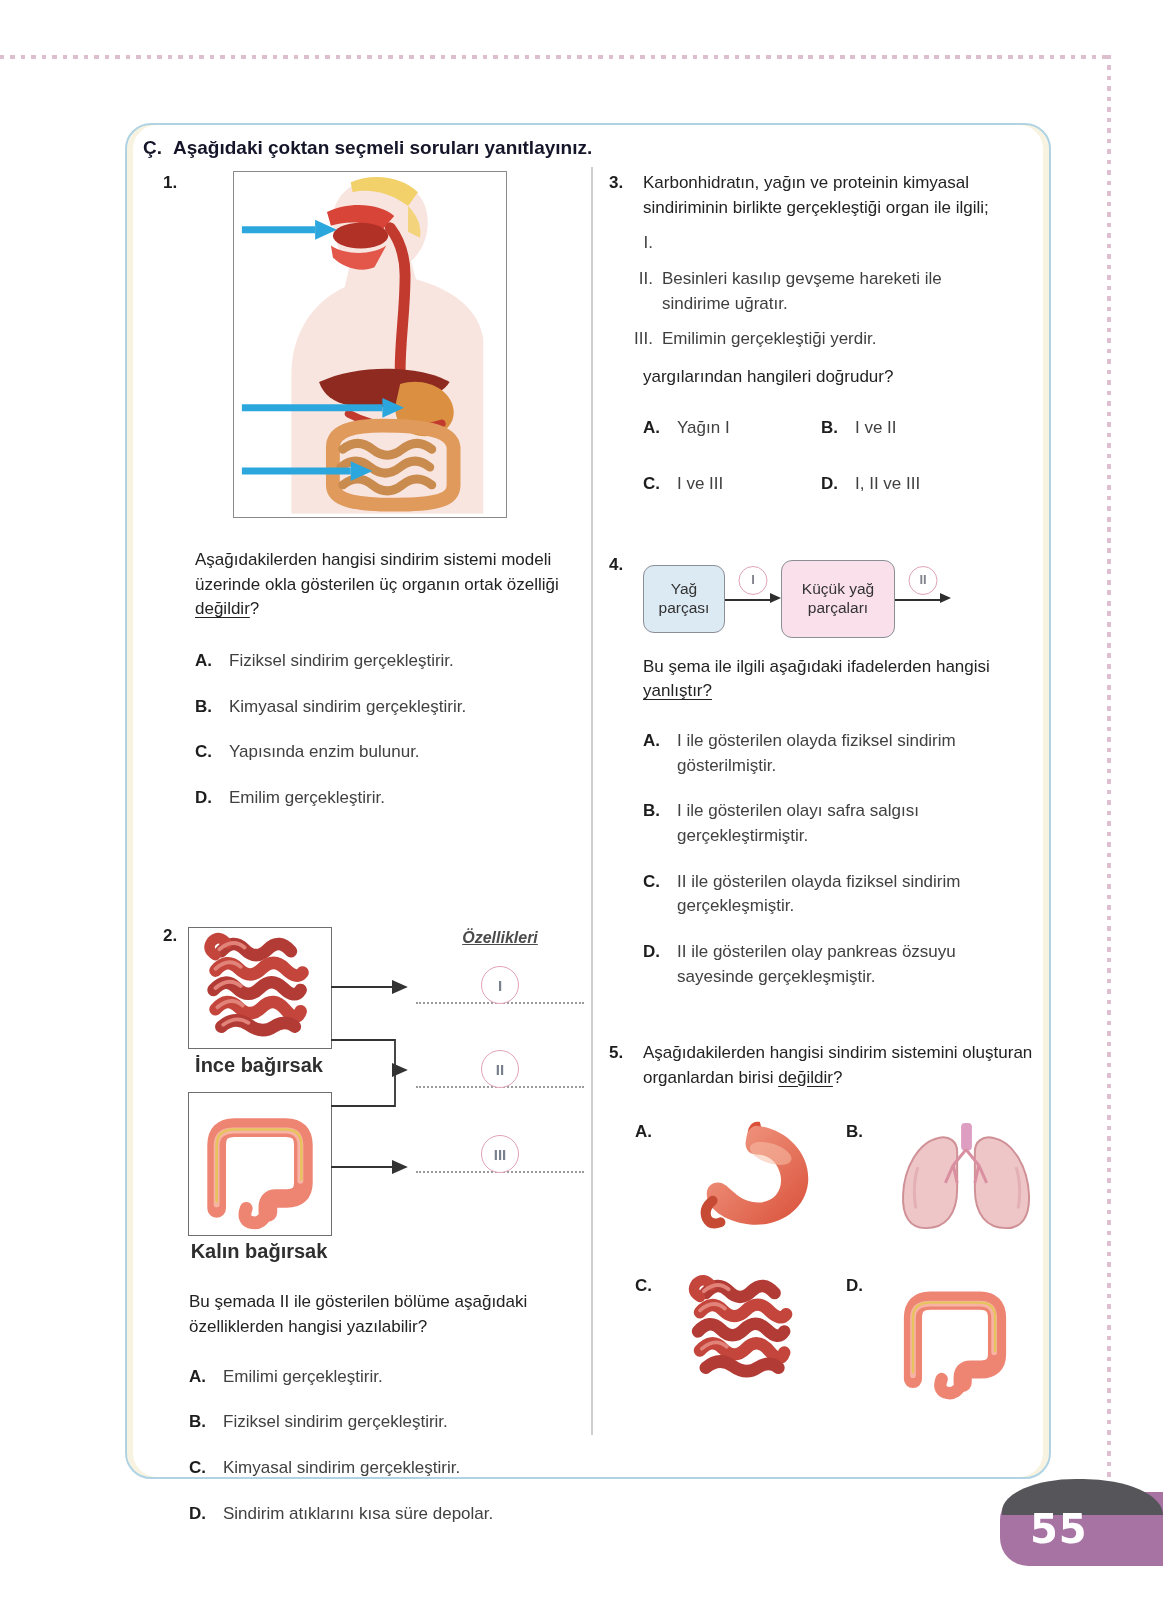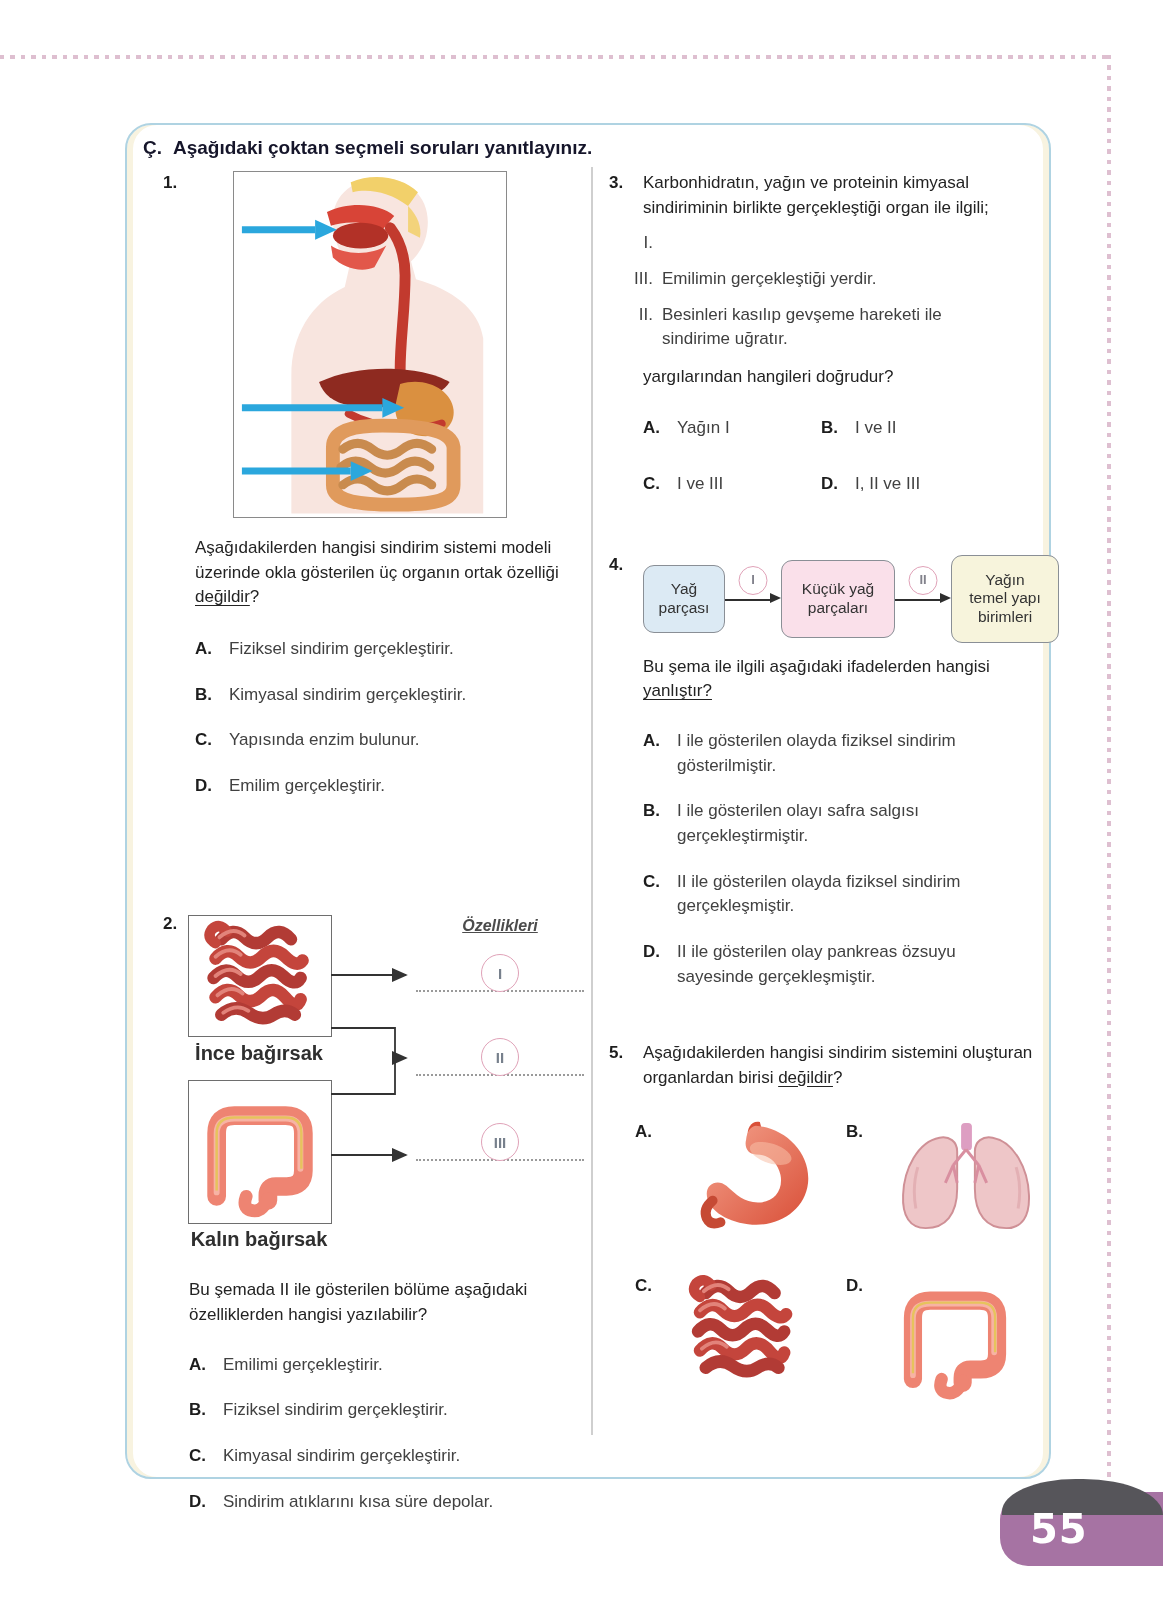--- a/index.html
+++ b/index.html
@@ -22,21 +22,21 @@
   .col-right{left:482px;width:424px;}
   .qnum{font-weight:800;color:#1d1d1d;width:34px;flex:none;}
   .stem{font-weight:400;color:#232323;margin:0;}
   .u{text-decoration:underline;text-underline-offset:2.5px;}
   .opt{display:flex;margin-bottom:21px;}
   .letter{width:34px;flex:none;font-weight:800;color:#1d1d1d;}
   .otext{color:#414141;}
   
   .q1row{display:flex;}
   .fig-frame{width:272px;height:345px;border:1.5px solid #8a8a8a;margin-left:36px;background:#fff;}
-  .q1 .stem{margin:18px 0 0 32px;width:392px;}
+  .q1 .stem{margin:30px 0 0 32px;width:392px;}
   .q1 .opts{margin:27px 0 0 32px;}
   
   .q2{margin-top:112px;position:relative;}
   .q2 .qnum{position:absolute;left:0;top:2px;}
   .q2diag{position:relative;height:352px;}
   .iframe{position:absolute;left:25px;width:142px;border:1.5px solid #6e6e6e;background:#fff;
           display:flex;align-items:center;justify-content:center;}
   .if1{top:5px;height:120px;}
   .if2{top:170px;height:142px;}
   .flab{position:absolute;left:25px;width:142px;text-align:center;
@@ -238,26 +238,26 @@
 
       <div class="q q3">
         <div class="qhead">
           <span class="qnum">3.</span>
           <p class="stem">Karbonhidratın, yağın ve proteinin kimyasal sindiriminin birlikte gerçekleştiği organ ile ilgili;</p>
         </div>
         <div class="stmt">
             <span class="rnum">I.</span>
           </div>
         <div class="stmt">
+            <span class="rnum">II.</span>
+            <span class="stext">Besinleri kasılıp gevşeme hareketi ile sindirime uğratır.</span>
+          </div>
+        <div class="stmt">
             <span class="rnum">III.</span>
             <span class="stext">Emilimin gerçekleştiği yerdir.</span>
-          </div>
-        <div class="stmt">
-            <span class="rnum">II.</span>
-            <span class="stext">Besinleri kasılıp gevşeme hareketi ile sindirime uğratır.</span>
           </div>
         <p class="stem stem-end">yargılarından hangileri doğrudur?</p>
         <div class="optgrid">
           <div class="opt">
               <span class="letter">A.</span>
               <span class="otext">Yağın I</span>
             </div>
           <div class="opt">
               <span class="letter">B.</span>
               <span class="otext">I ve II</span>
@@ -278,21 +278,20 @@
           <span class="qnum">4.</span>
           <div class="flowrow">
             <div class="fbox fb1">Yağ parçası</div>
             <div class="farrow">
                 <span class="fcirc">I</span>
               </div>
             <div class="fbox fb2">Küçük yağ parçaları</div>
             <div class="farrow">
                 <span class="fcirc">II</span>
               </div>
-            <div class="fbox fb3">Yağın temel yapı birimleri</div>
           </div>
         </div>
         <p class="stem"><span>Bu şema ile ilgili aşağıdaki ifadelerden hangisi </span><span class="u">yanlıştır?</span></p>
         <div class="opts">
           <div class="opt">
               <span class="letter">A.</span>
               <span class="otext">I ile gösterilen olayda fiziksel sindirim gösterilmiştir.</span>
             </div>
           <div class="opt">
               <span class="letter">B.</span>

